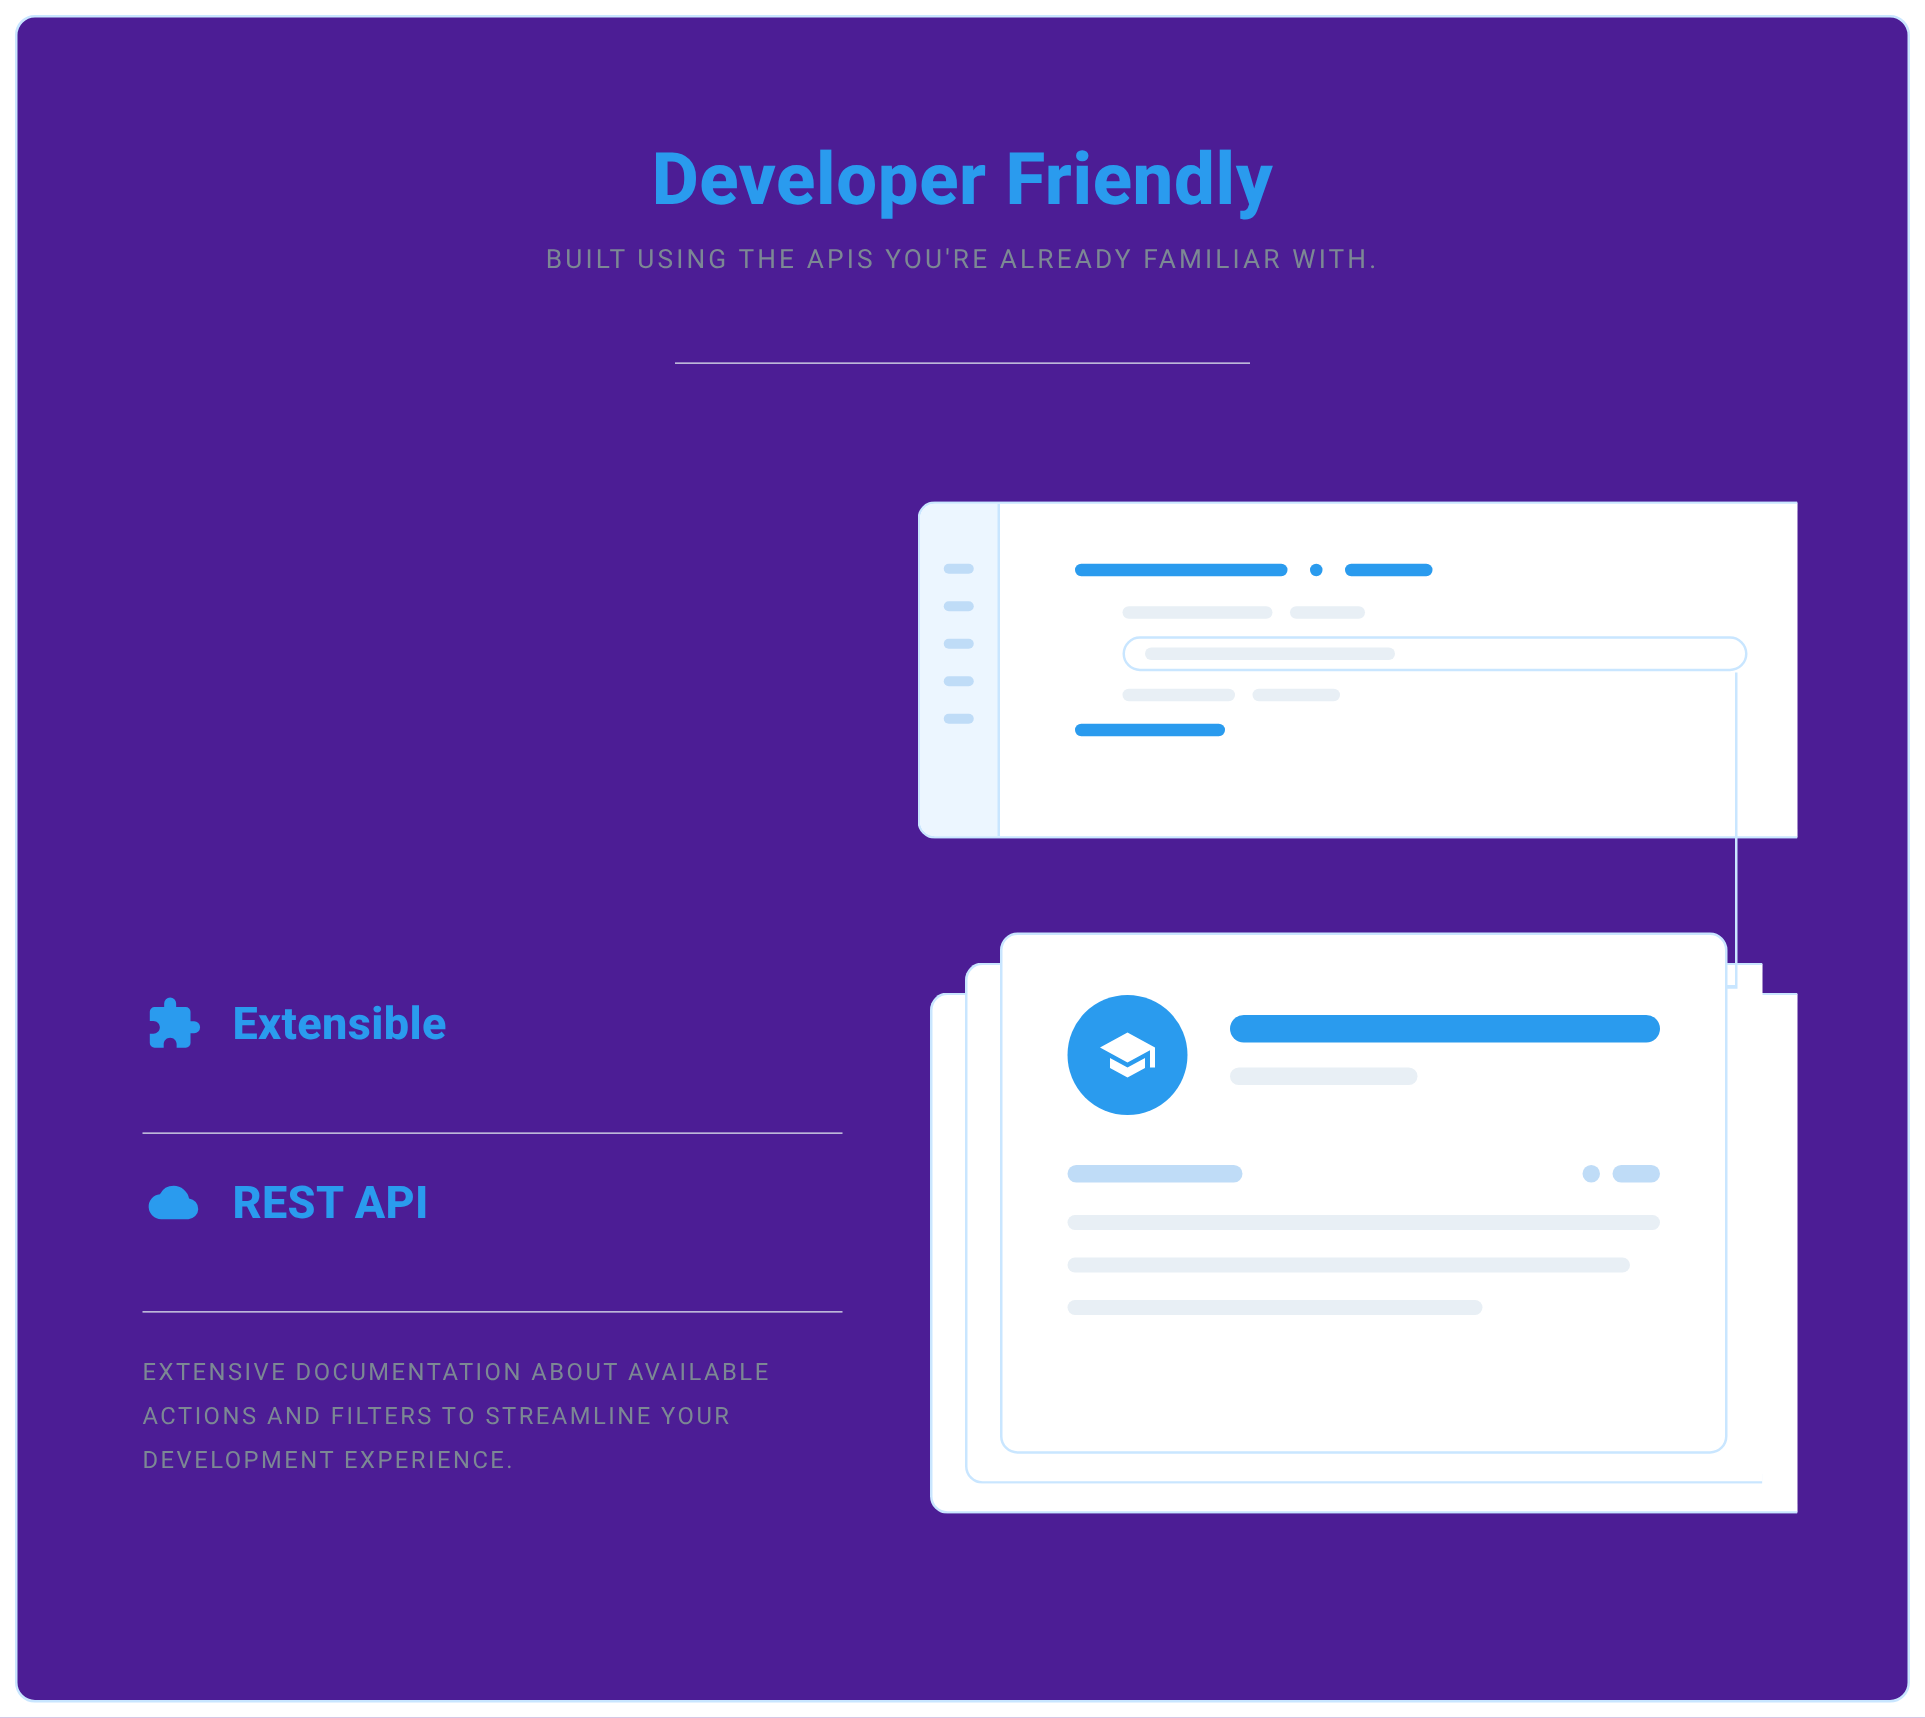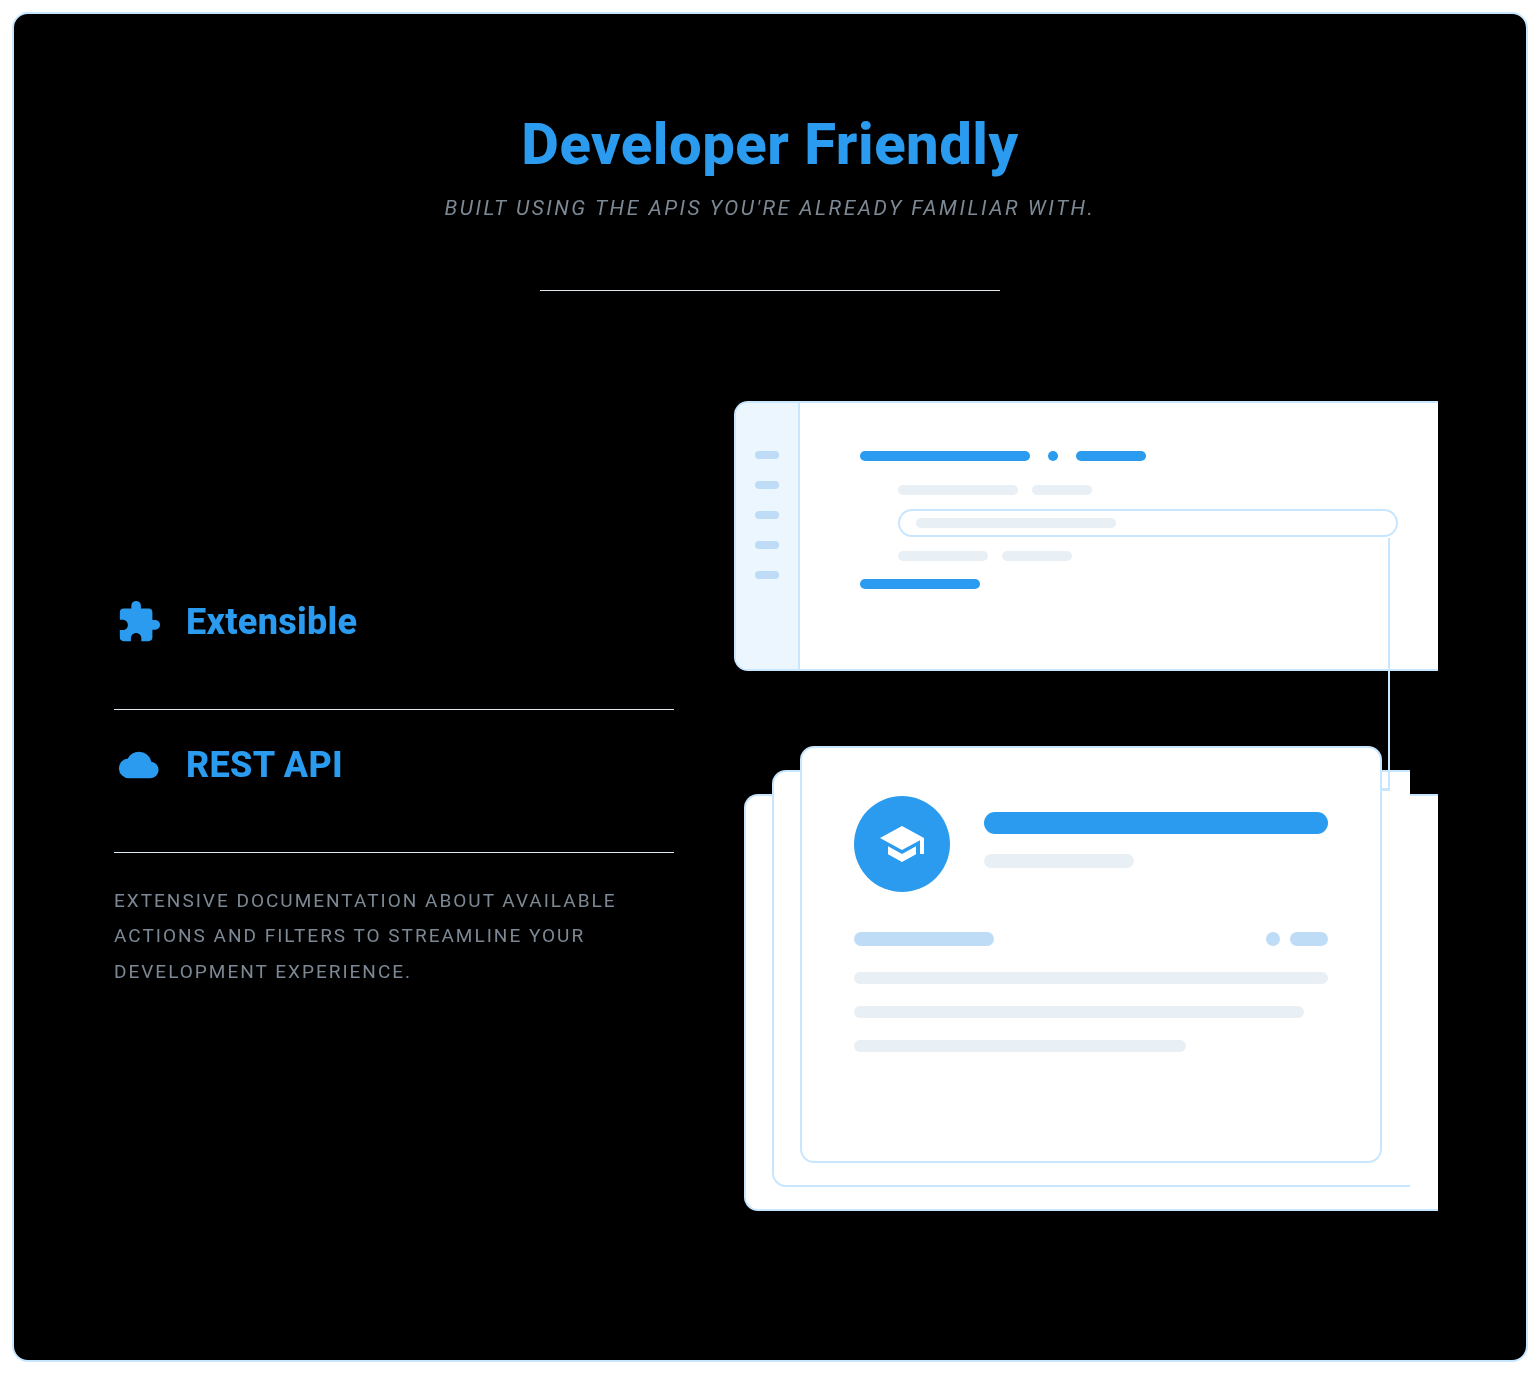--- a/index.html
+++ b/index.html
@@ -11,54 +11,53 @@
     .page {
       width: 1540px;
       height: 1374px;
       padding: 12px;
     }
     .card {
       width: 100%;
       height: 100%;
       border: 2px solid #c9e6ff;
       border-radius: 16px;
-      background: #000000;
+      background: #4c1d95;
       padding: 96px 100px 60px 100px;
       font-family: -apple-system, BlinkMacSystemFont, "Segoe UI", Roboto, "Helvetica Neue", Arial, sans-serif;
       color: #6f7b88;
       position: relative;
     }
     .header { text-align: center; }
     .title {
       font-size: 58px;
       font-weight: 800;
       color: #2a9bee;
       letter-spacing: 0.5px;
       font-family: "Segoe UI", Roboto, "Helvetica Neue", Arial, sans-serif;
     }
     .subtitle {
       margin-top: 18px;
       font-size: 21px;
       letter-spacing: 2.5px;
       color: #7c8894;
       text-transform: uppercase;
-      font-style: italic;
     }
     .hr-short {
       width: 460px;
       height: 0;
       border: none;
       border-top: 1.5px solid #e1e9f0;
       margin: 70px auto 0 auto;
     }
     .content {
       display: flex;
       gap: 60px;
       margin-top: 110px;
-      align-items: center;
+      align-items: flex-end;
     }
     .left {
       width: 560px;
       flex: 0 0 560px;
     }
     .feature { padding: 0 0 36px 0; }
     .feature + .feature { border-top: 1.5px solid #e1e9f0; padding-top: 30px; }
     .f-head {
       display: flex;
       align-items: center;

